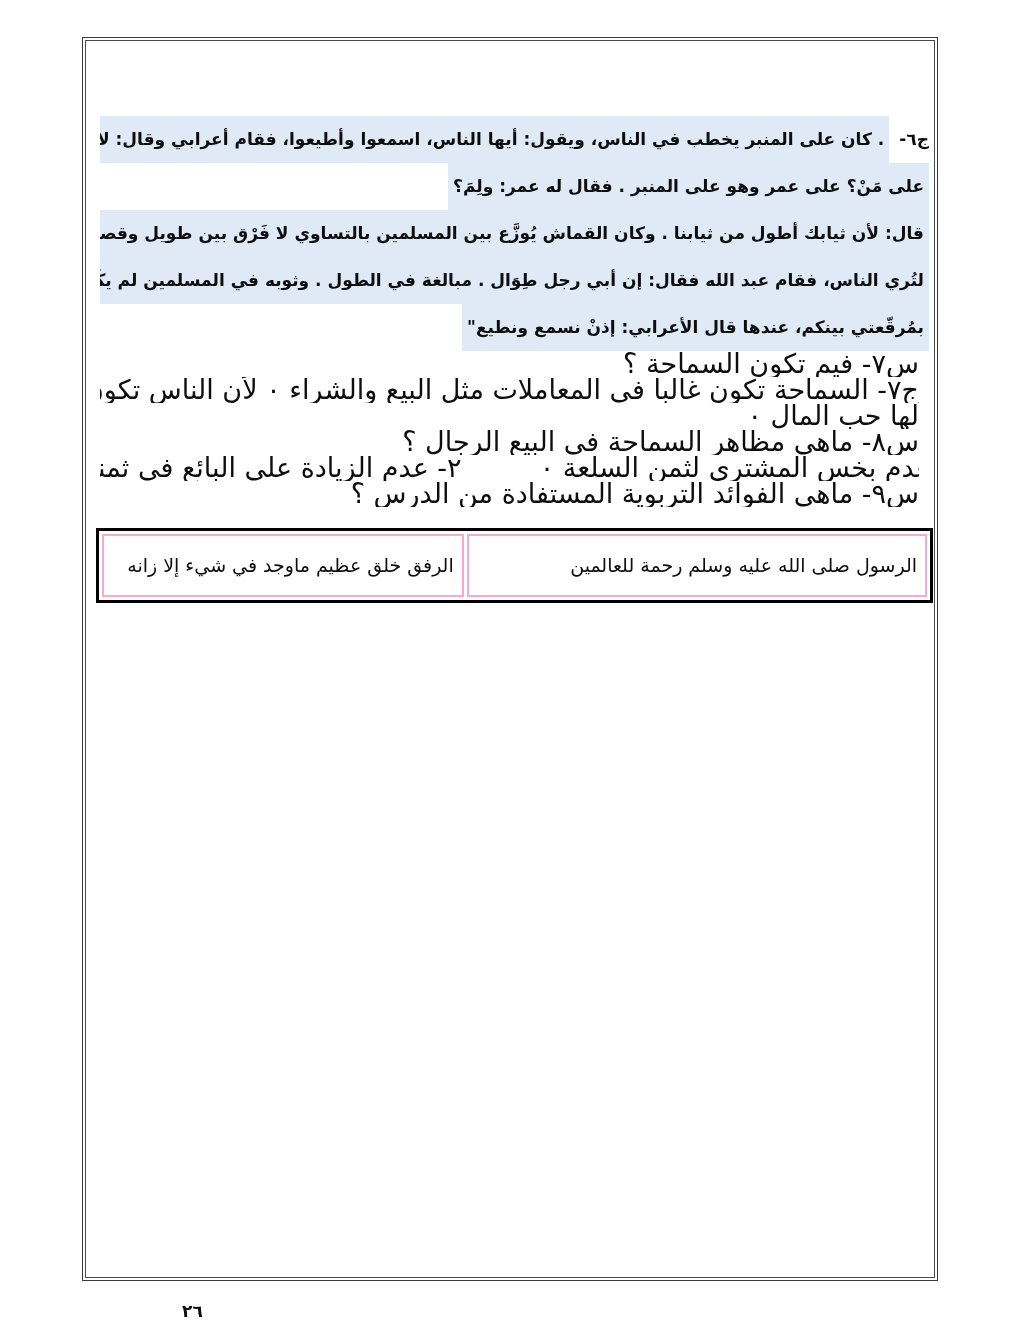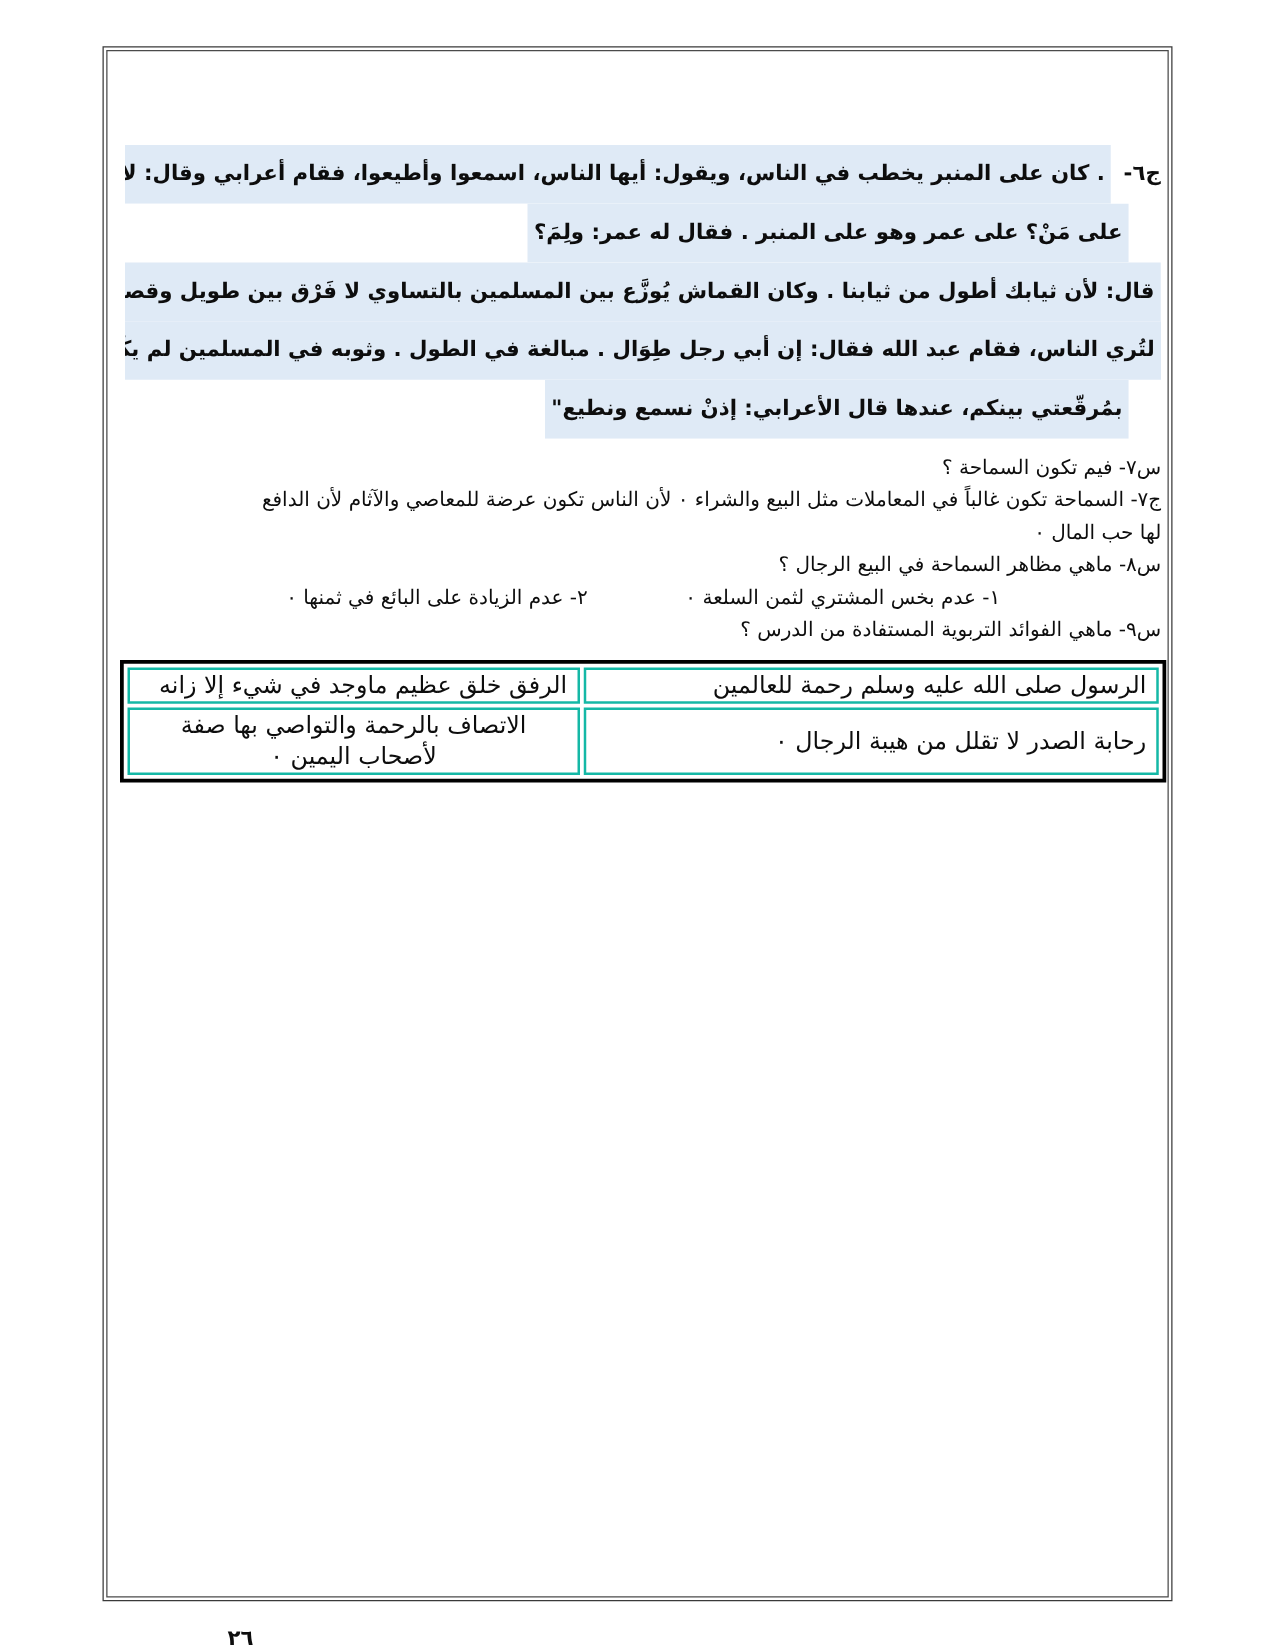--- a/index.html
+++ b/index.html
@@ -11,35 +11,35 @@
   .frame { position:absolute; left:82px; top:37px; width:856px; height:1244px;
            border:1px solid #3a3a3a; }
   .frame-inner { position:absolute; inset:2px; border:1px solid #4a4a4a; }
 
   
   .hadith { position:absolute; top:75px; right:5px; left:14px; direction:rtl;
             font-weight:bold; font-size:17px; }
   .h-line { height:47px; line-height:47px; white-space:nowrap; overflow:hidden;
             text-align:right; }
   .h-line .hl { background:var(--hl,#dfeaf6); padding:14px 5px; }
-  .h-indent { margin-right:26px; }
+  .h-indent { }
   .h-prefix { padding-left:10px;text-align:right; }
 
   
-  .qa { position:absolute; top:310px; right:5px; left:14px; direction:rtl;
-        font-size:16px;margin-top:10px; }
+  .qa { position:absolute; top:310px; right:15px; left:14px; direction:rtl;
+        font-size:27px; }
   .qa .line { height:26px; line-height:26px; white-space:nowrap; overflow:hidden;
               text-align:right; }
   .qa .items { display:flex; justify-content:center; gap:78px; }
 
   
   .benefits { position:absolute; top:487px; left:10px; width:837px;
               border:3px solid #000; border-collapse:separate; border-spacing:3px;
               direction:rtl; table-layout:fixed; }
-  .benefits td { border:2px solid #14b8a6; padding:0 8px; vertical-align:middle;
+  .benefits td { border:2px solid #f9a8d4; padding:17px 8px; vertical-align:middle;
                  font-size:19px; line-height:25px; text-align:right; height:28px; }
   .benefits td.col-right { width:56%; }
   .benefits tr.tall td { height:52px; }
   .benefits tr.tall td.col-left { text-align:center; }
 
   .page-number { position:absolute; top:1260px; left:96px; font-size:17px;
                  letter-spacing:6px;font-weight:bold; }
 </style>
 </head>
 <body>
@@ -76,23 +76,19 @@
       </div>
       <div class="line">س٩- ماهي الفوائد التربوية المستفادة من الدرس ؟</div>
     </section>
 
     <table class="benefits">
       <tbody>
         <tr>
           <td class="col-right">الرسول صلى الله عليه وسلم رحمة للعالمين</td>
           <td class="col-left">الرفق خلق عظيم ماوجد في شيء إلا زانه</td>
         </tr>
-        <tr class="tall">
-          <td class="col-right">رحابة الصدر لا تقلل من هيبة الرجال ٠</td>
-          <td class="col-left">الاتصاف بالرحمة والتواصي بها صفة لأصحاب اليمين ٠</td>
-        </tr>
       </tbody>
     </table>
 
     <div class="page-number">٢٦</div>
 
   </div>
 </div>
 
 </body></html>

